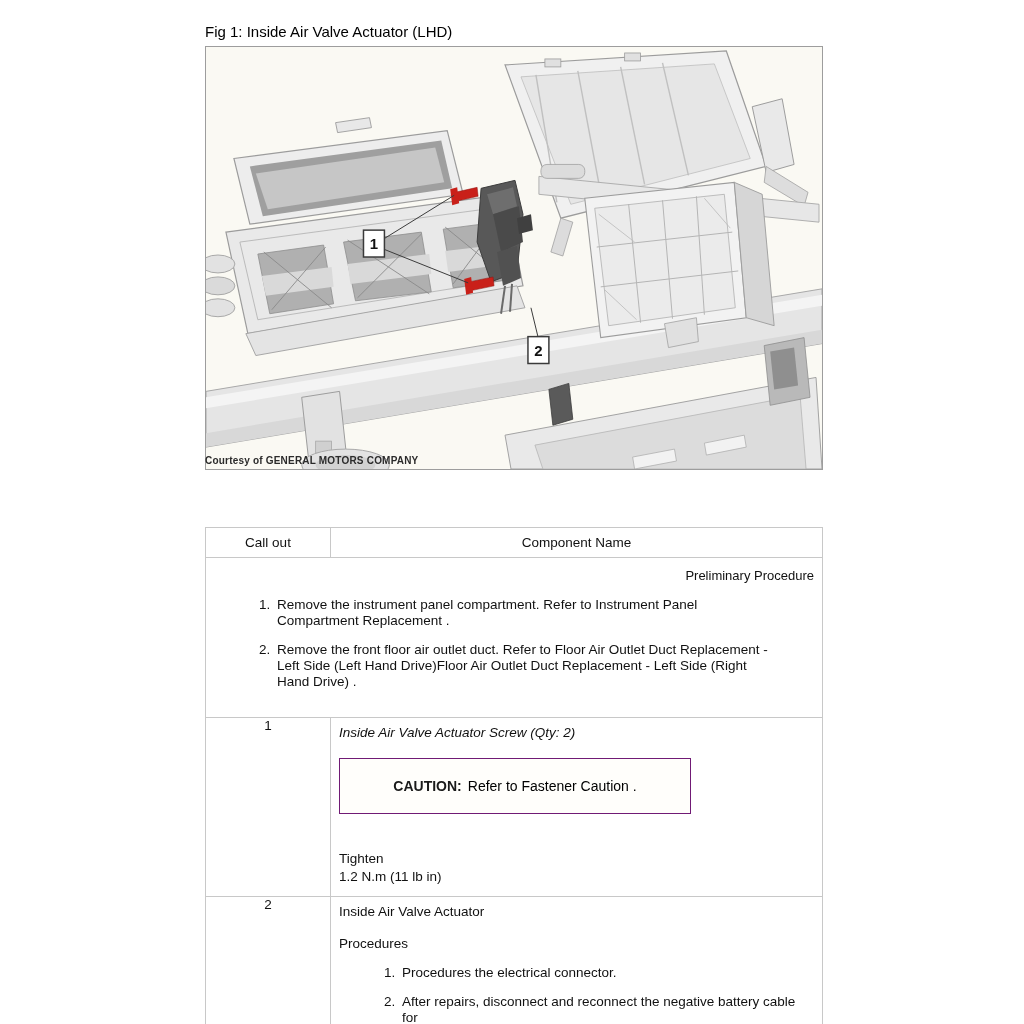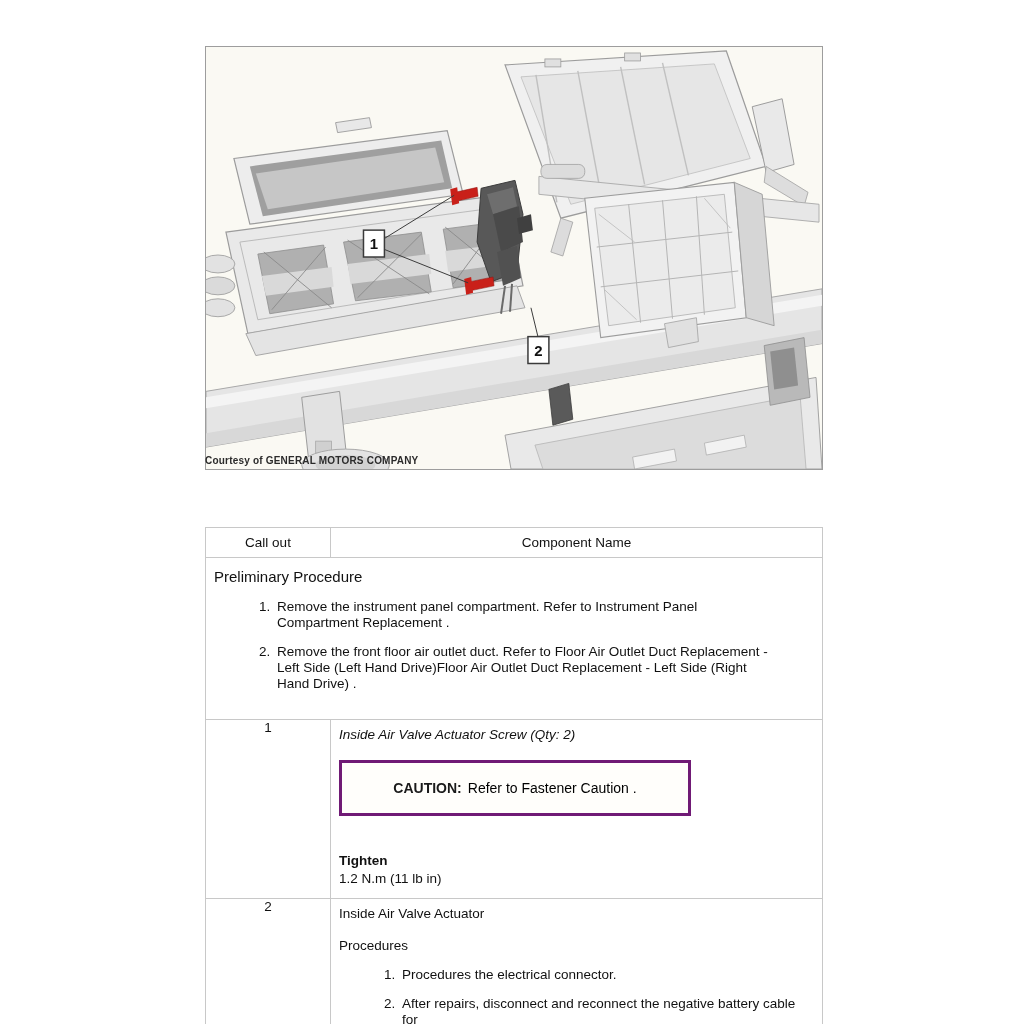--- a/index.html
+++ b/index.html
@@ -18,46 +18,47 @@
 
   table.callout-table { position:absolute; left:205px; top:527px; width:618px;
                         border-collapse:collapse; font-size:13.5px; color:#111; }
   table.callout-table th, table.callout-table td { border:1px solid #c8c8c8; vertical-align:top;margin-top:28px; }
   th.col-callout { width:125px; }
   table.callout-table th { font-weight:400; text-align:center; height:30px; vertical-align:middle;
                            font-size:13.5px; }
   td.callout-num { text-align:center; vertical-align:middle; font-size:13.5px; }
 
   .prelim-cell { padding:10px 8px 14px 8px; }
-  .prelim-title { font-size:15px; }
+  .prelim-title { font-size:13px;text-align:right; }
   ol.step-list { margin:14px 0 0 0; padding-left:60px; }
   ol.step-list li { margin-bottom:13px; line-height:16px; padding-left:3px; max-width:500px; }
 
   .comp-cell { padding:6px 8px 10px 8px; }
   .comp-line { line-height:18px;font-style:italic; }
 
-  .caution-box { margin-top:16px; width:352px; height:56px; border:3px solid #701a75;
+  .caution-box { margin-top:16px; width:352px; height:56px; border:1px solid #701a75;
                  background:#fffefb; display:flex; align-items:center; justify-content:center;
                  font-size:14px; }
   .caution-label { font-weight:700; color:#1a1a1a; }
   .caution-text { color:#000000; margin-left:6px; }
 
-  .tighten-label { font-weight:700; margin-top:36px; line-height:18px; }
+  .tighten-label { font-weight:400; margin-top:36px; line-height:18px; }
   .tighten-value { line-height:18px; }
 
   .row2-line { line-height:18px; margin-top:0; }
   .procedures-label { margin-top:14px; line-height:18px; }
   ol.step-list.proc { margin-top:12px; }
   ol.step-list.proc li { max-width:470px; }
 </style>
 </head>
 <body>
 
 <div class="page">
 
+  <div class="fig-title">Fig 1: Inside Air Valve Actuator (LHD)</div>
 
   <div class="figure-frame">
     <svg viewBox="0 0 618 424" preserveAspectRatio="none">
 
       <rect x="0" y="0" width="618" height="424" fill="#faf9f3"></rect>
 
       <polygon points="0,346 618,243 618,298 0,402" fill="#e5e5e5" stroke="#a8a8a8" stroke-width="1"></polygon>
       <polygon points="0,352 618,249 618,260 0,363" fill="#f4f4f4"></polygon>
       <polygon points="0,388 618,284 618,298 0,402" fill="#d8d8d8"></polygon>
 

